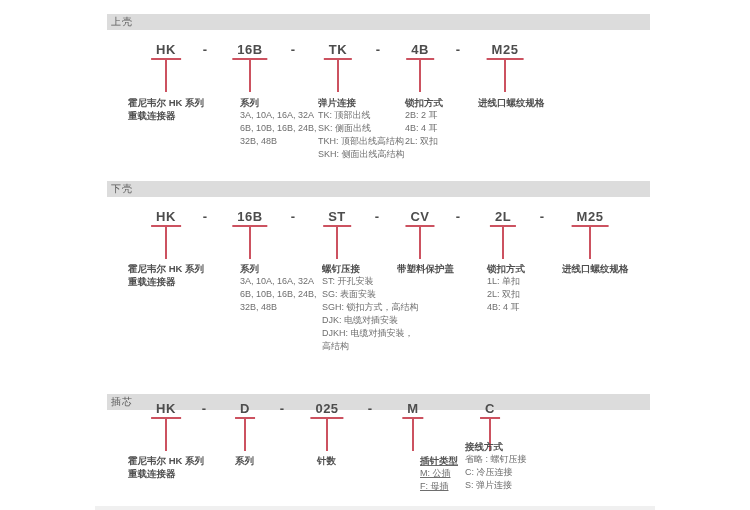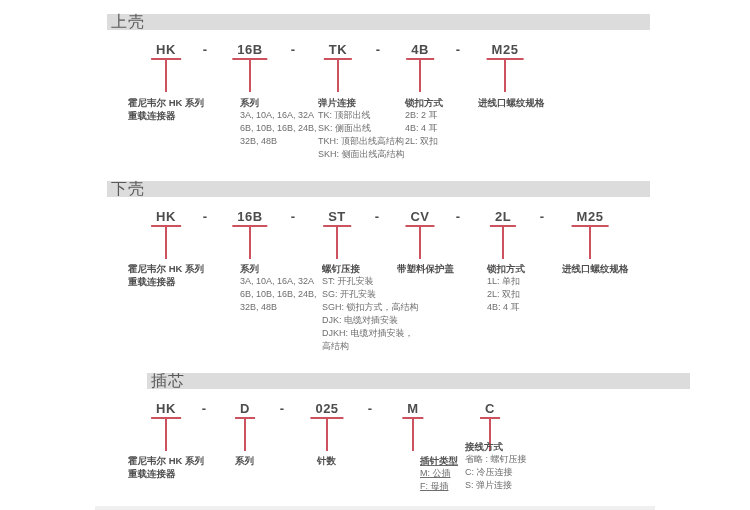--- a/index.html
+++ b/index.html
@@ -9,21 +9,21 @@
     --bar-grey:#dcdcdc;
   }
   html,body{margin:0;padding:0;background:#ffffff;}
   #canvas{
     position:relative;width:750px;height:510px;background:#ffffff;overflow:hidden;
     font-family:"Liberation Sans","DejaVu Sans",sans-serif;
   }
   .section-bar{
     position:absolute;left:107px;width:543px;height:16px;background:var(--bar-grey);
     display:flex;align-items:center;box-sizing:border-box;padding-left:4px;
-    font-size:16px;color:#595959;letter-spacing:1px;
+    font-size:10px;color:#595959;letter-spacing:1px;
   }
   .code{
     position:absolute;transform:translateX(-50%);
     font-size:13px;font-weight:bold;color:var(--code-grey);
     letter-spacing:0.5px;line-height:14px;padding:0 5px 1px 5px;
     border-bottom:2px solid var(--red);white-space:nowrap;
   }
   .dash{
     position:absolute;transform:translateX(-50%);
     font-size:13px;font-weight:bold;color:var(--code-grey);line-height:14px;
@@ -112,39 +112,39 @@
     </div>
     <div class="col" style="left: 240px; top: 262px;">
       <div class="b">系列</div>
       <div>3A, 10A, 16A, 32A</div>
       <div>6B, 10B, 16B, 24B,</div>
       <div>32B, 48B</div>
     </div>
     <div class="col" style="left: 322px; top: 262px;">
       <div class="b">螺钉压接</div>
       <div>ST: 开孔安装</div>
-      <div>SG: 开孔安装</div>
+      <div>SG: 表面安装</div>
       <div>SGH: 锁扣方式，高结构</div>
       <div>DJK: 电缆对插安装</div>
       <div>DJKH: 电缆对插安装，</div>
       <div>高结构</div>
     </div>
     <div class="col" style="left: 397px; top: 262px;">
       <div class="b">带塑料保护盖</div>
     </div>
     <div class="col" style="left: 487px; top: 262px;">
       <div class="b">锁扣方式</div>
       <div>1L: 单扣</div>
       <div>2L: 双扣</div>
       <div>4B: 4 耳</div>
     </div>
     <div class="col" style="left: 562px; top: 262px;">
       <div class="b">进线口螺纹规格</div>
     </div>
-    <div class="section-bar" style="top: 373px; margin-left: 40px;">
+    <div class="section-bar" style="top: 394px;">
       <span>插芯</span>
     </div>
     <div class="code" style="left: 166px; top: 402px;">HK</div>
     <div class="vline" style="left: 165px; top: 419px; height: 32px;"></div>
     <div class="code" style="left: 245px; top: 402px;">D</div>
     <div class="vline" style="left: 244px; top: 419px; height: 32px;"></div>
     <div class="code" style="left: 327px; top: 402px;">025</div>
     <div class="vline" style="left: 326px; top: 419px; height: 32px;"></div>
     <div class="code" style="left: 413px; top: 402px;">M</div>
     <div class="vline" style="left: 412px; top: 419px; height: 32px;"></div>

